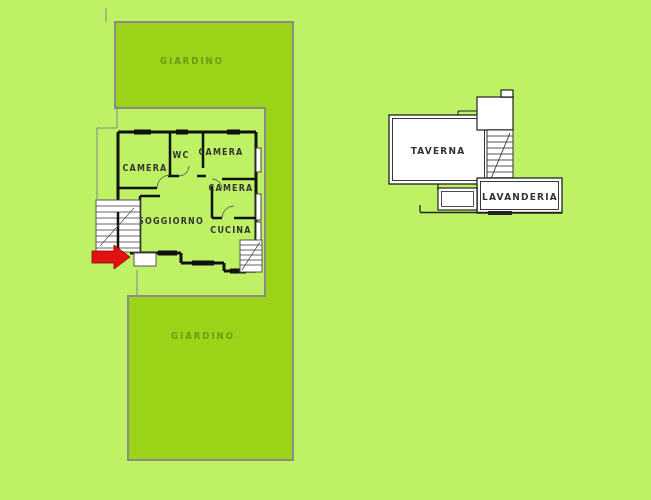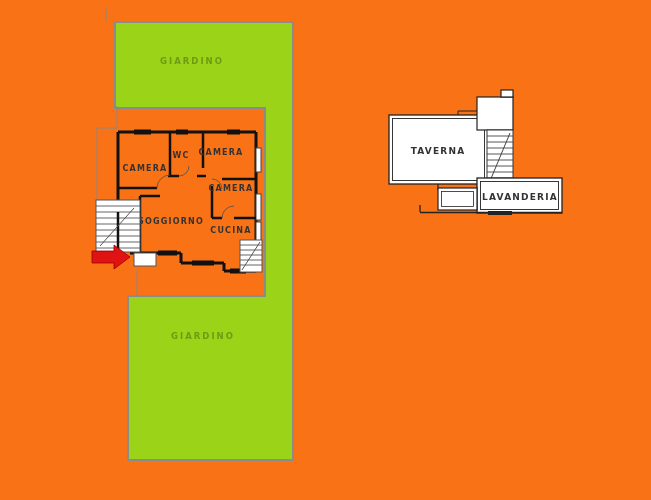--- a/index.html
+++ b/index.html
@@ -1,20 +1,20 @@
 <!DOCTYPE html>
 <html><head>
 <meta charset="utf-8">
 <style>
   html, body { margin: 0; padding: 0; background: #ffffff; }
   .canvas {
     position: relative;
     width: 651px;
     height: 500px;
-    background: #f97316;
+    background: #bef264;
     font-family: "DejaVu Sans", sans-serif;
     overflow: hidden;
   }
   svg { position: absolute; top: 0; left: 0; }
   text.room-label {
     font-family: "DejaVu Sans", sans-serif;
     font-weight: bold;
     fill: #333333;
     letter-spacing: 1.2px;
   }

